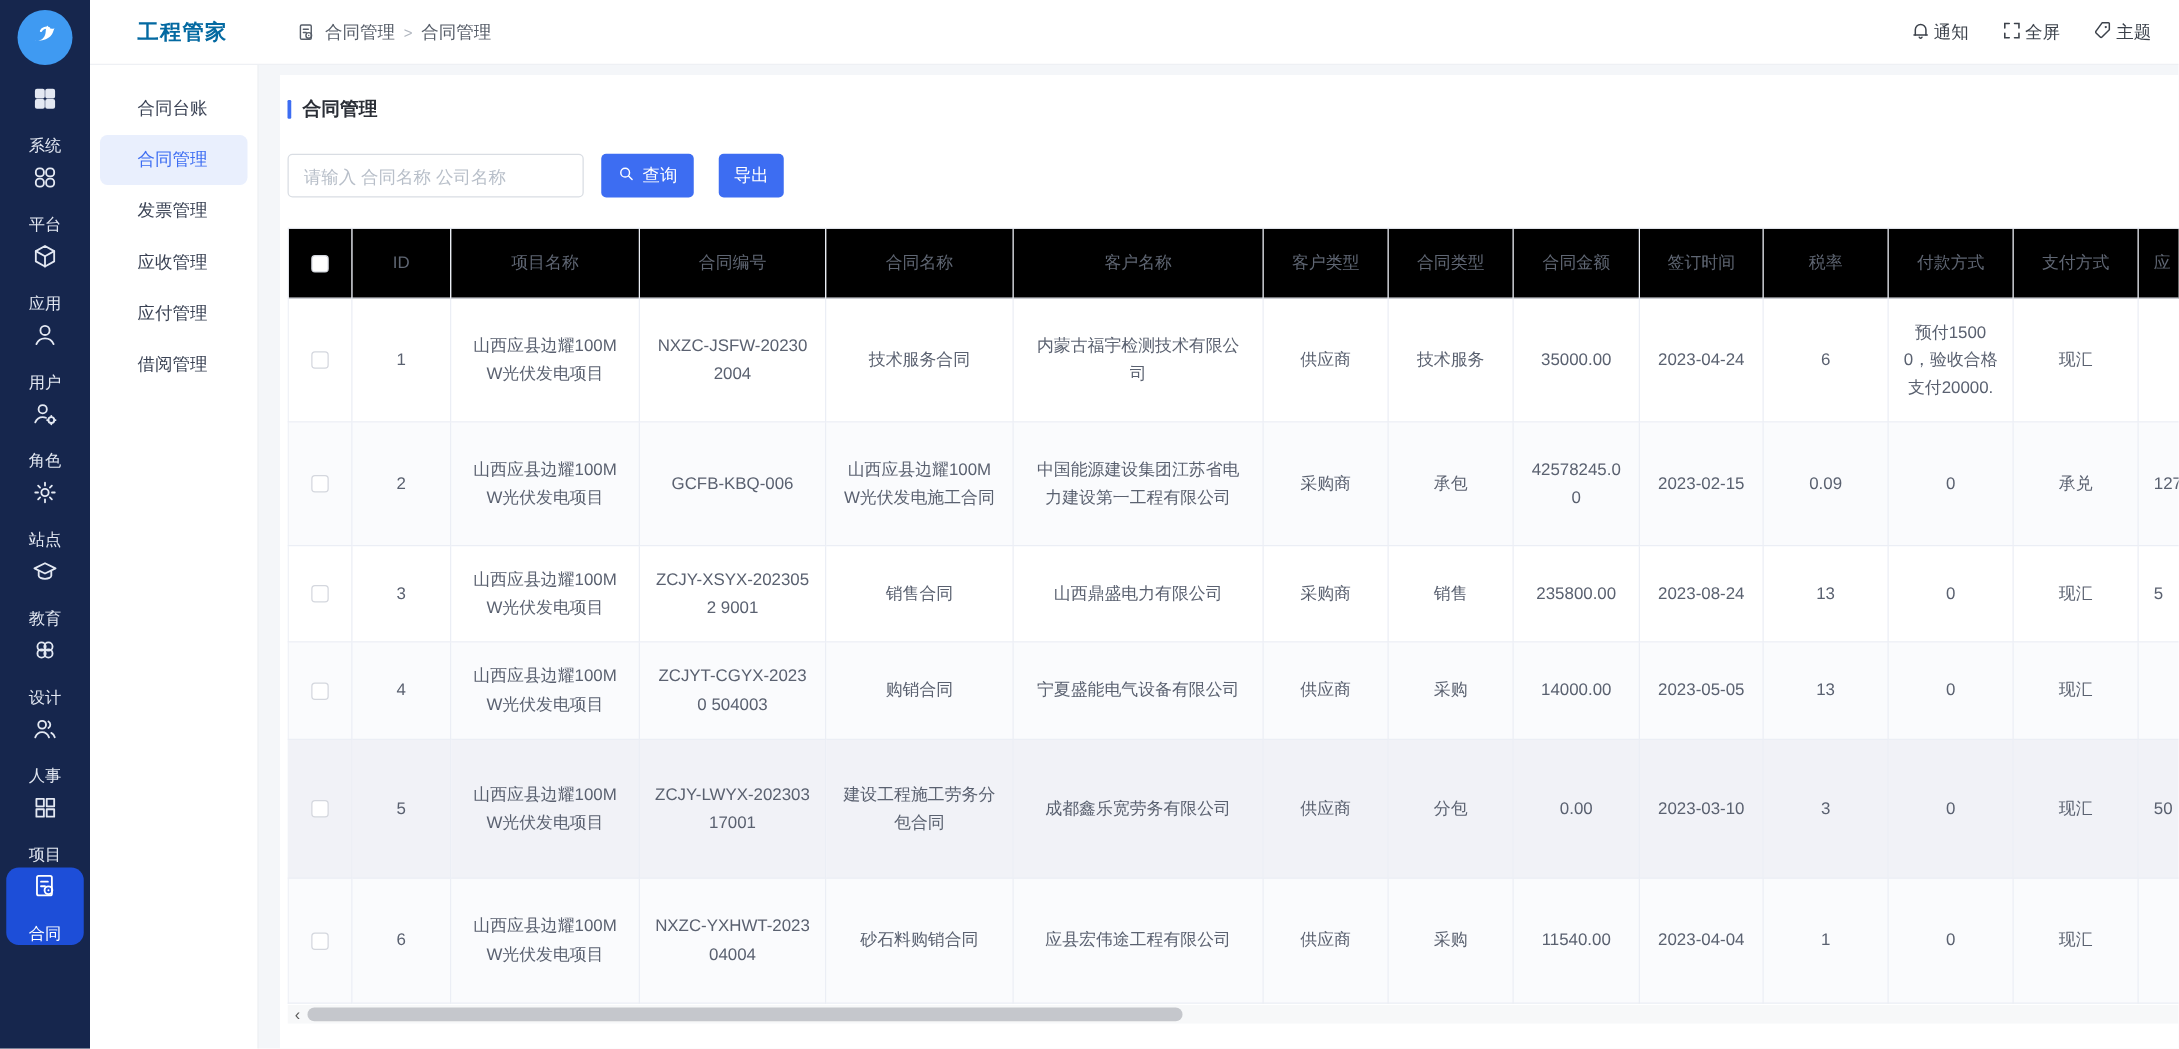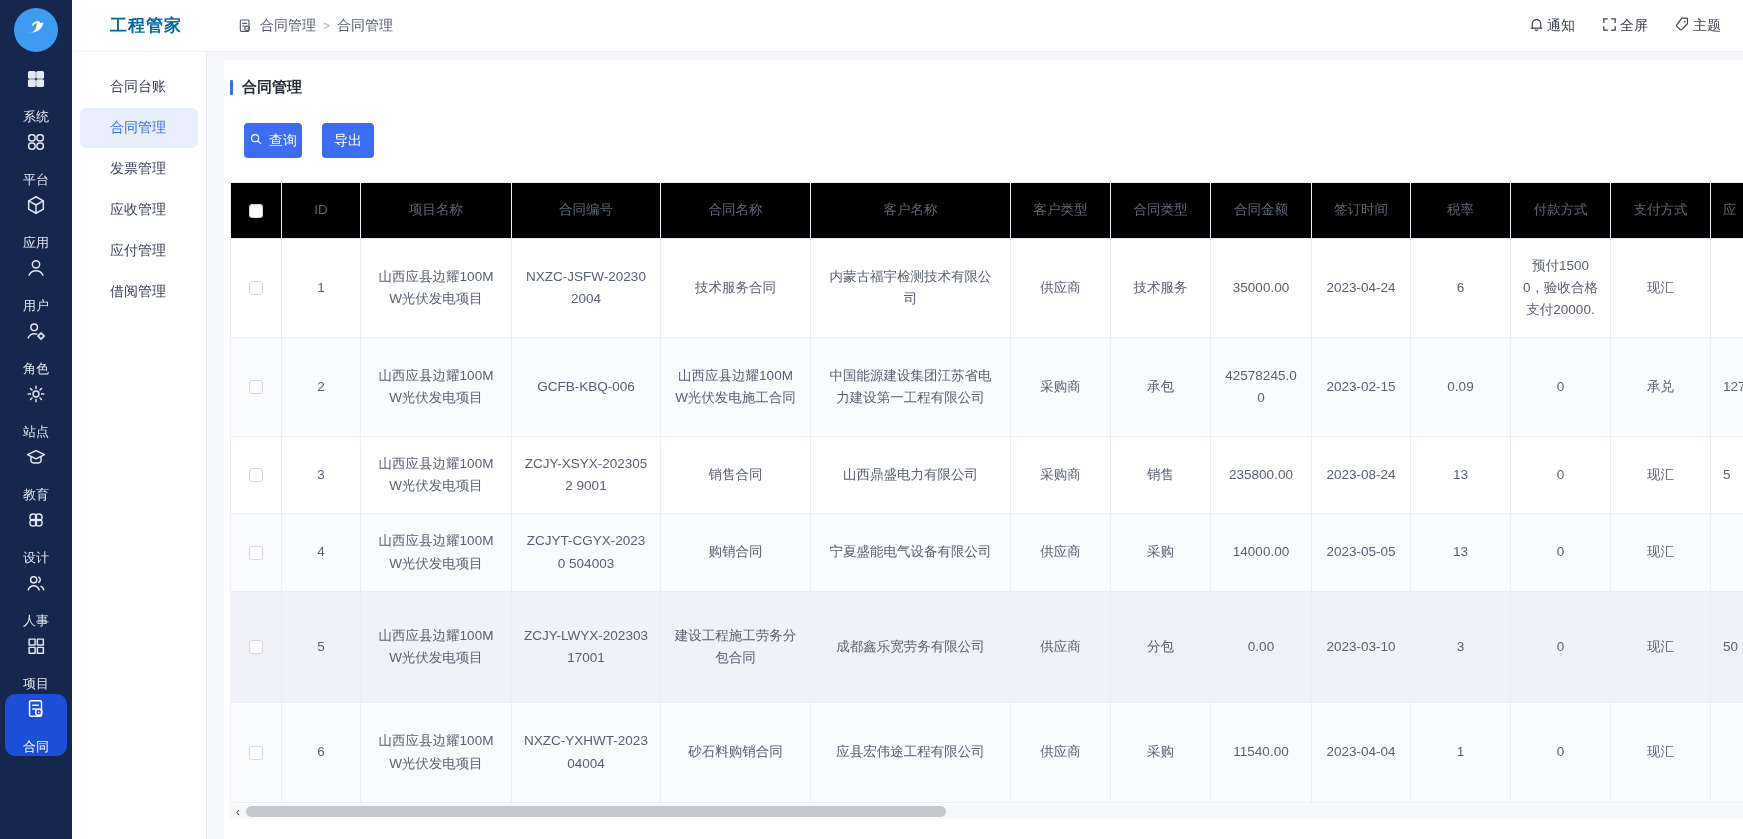--- a/index.html
+++ b/index.html
@@ -51,21 +51,21 @@
   .page-title span { font-size:15px; font-weight:bold; color:#2a2e36; }
 
   .toolbar { display:flex; align-items:center; margin-bottom:24px; }
   .search-input { width:237px; height:35px; border:1px solid #d9dde3; border-radius:4px;
     padding:0 12px; font-size:14px; color:#333; outline:none;
     font-family:"Liberation Sans","DejaVu Sans",sans-serif; }
   .search-input::placeholder { color:#b8bfc9; }
   .btn { height:35px; border:none; border-radius:4px; background:#3d6df2; color:#fff; font-size:14px;
     display:inline-flex; align-items:center; justify-content:center; gap:6px; cursor:pointer;
     font-family:"Liberation Sans","DejaVu Sans",sans-serif; }
-  .btn-query { width:58px; margin-left:14px; }
+  .btn-query { width:74px; margin-left:14px; }
   .btn-export { width:52px; margin-left:20px; }
   .btn svg { width:14px; height:14px; }
 
   
   .table-viewport { overflow:hidden; width:100%; }
   table { border-collapse:collapse; table-layout:fixed; width:1680px; }
   th,td { border:1px solid #ebeef5; font-size:13.5px; text-align:center; vertical-align:middle;
     padding:8px 12px; word-break:break-all; line-height:1.65; }
   thead tr { height:56px; }
   th { background:#000000; color:#5f6673; font-weight:normal; }
@@ -291,20 +291,21 @@
 
       <main class="main">
         <div class="card">
 
           <div class="page-title">
             <span class="title-bar"></span>
             <span>合同管理</span>
           </div>
 
           <div class="toolbar">
+            <input class="search-input" placeholder="请输入 合同名称 公司名称" style="">
             <button class="btn btn-query">
               <span>
                 <svg viewBox="0 0 24 24" fill="none" stroke="#fff" stroke-width="2" stroke-linecap="round">
                   <circle cx="10.5" cy="10.5" r="6"></circle>
                     <path d="M15.5 15.5L20 20"></path>
                 </svg>
               </span>
               <span>查询</span>
             </button>
             <button class="btn btn-export">

